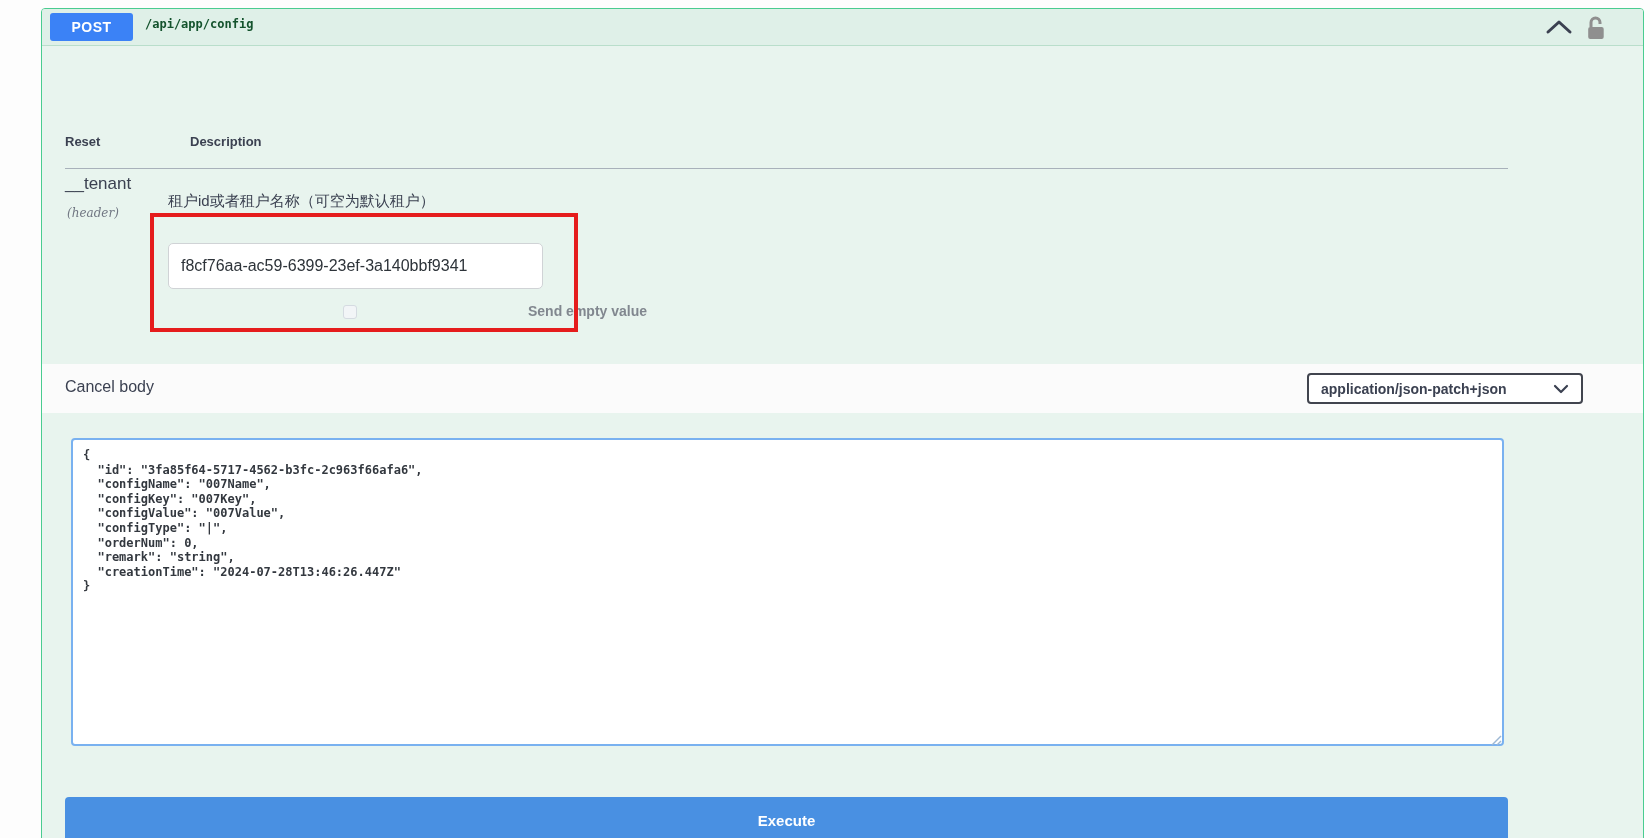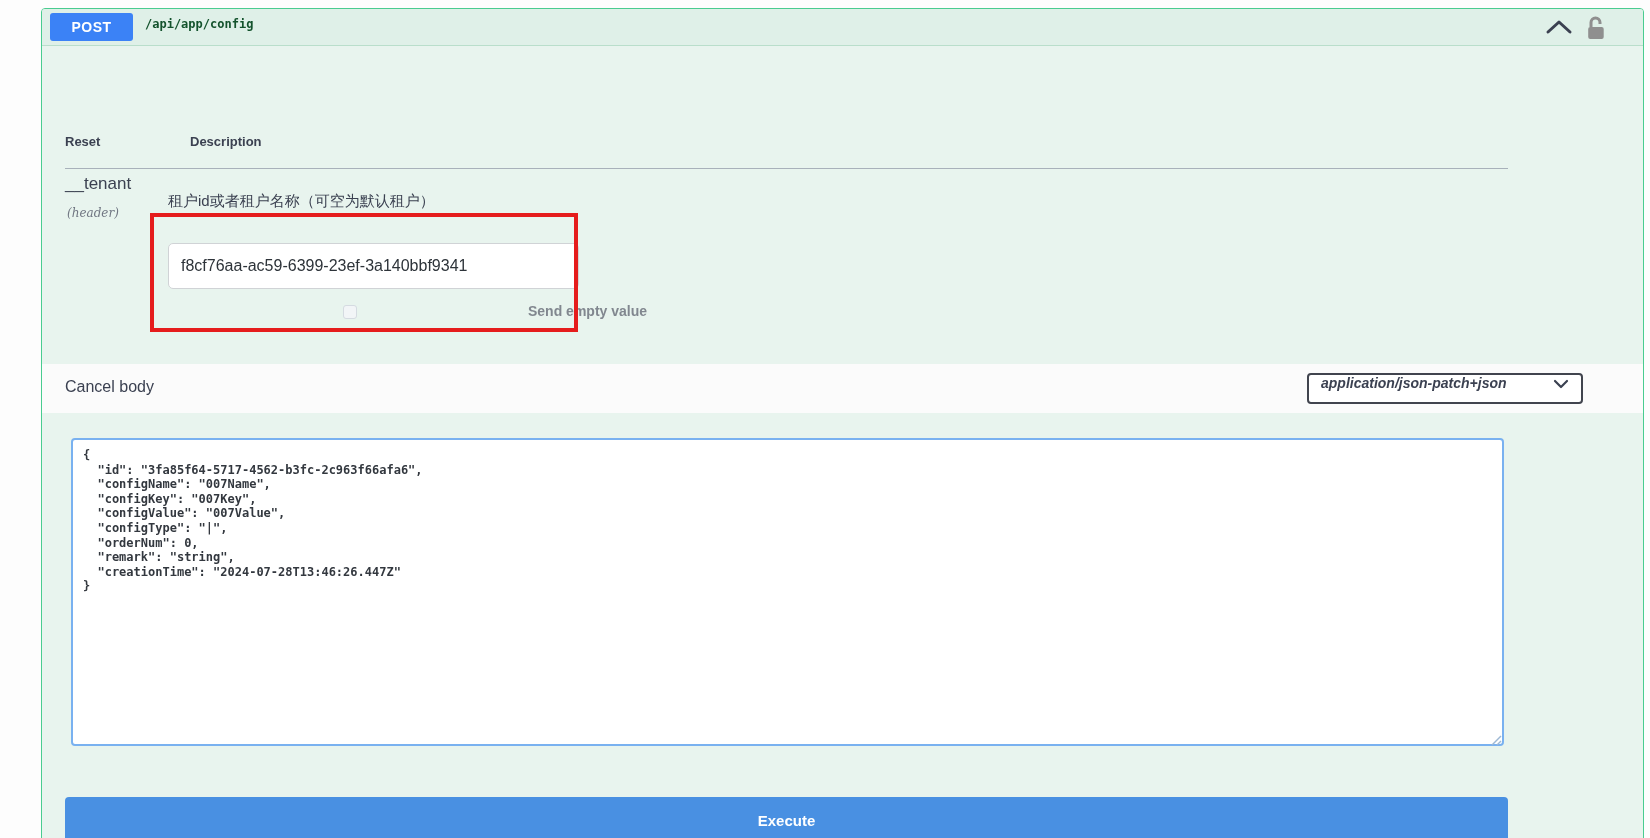--- a/index.html
+++ b/index.html
@@ -57,21 +57,21 @@
   .col-header.name { left: 23px; }
   .col-header.desc { left: 120px; padding-left: 28px; }
   .header-divider { position: absolute; left: 23px; top: 60px; width: 1443px;
     height: 0; border-bottom: 1px solid #a8b1ba; }
   .param-name { position: absolute; left: 23px; top: 66px; font-size: 17px; color: #3b4151; }
   .param-in { position: absolute; left: 25px; top: 98px;
     font-family: "DejaVu Serif", serif; font-style: italic; font-weight: normal;
     font-size: 12px; color: #707682; }
   .param-desc { position: absolute; left: 126px; top: 84px; font-size: 15px; color: #3b4151; }
   .param-input {
-    position: absolute; left: 126px; top: 135px; width: 411px; height: 46px;
+    position: absolute; left: 126px; top: 135px; width: 375px; height: 46px;
     border: 1px solid #d0d3d6; border-radius: 5px; background: #fff;
     font-family: "Liberation Sans", sans-serif; font-size: 16px; color: #2d3339;
     padding: 0 12px; outline: none;
   }
   .send-empty-checkbox {
     position: absolute; left: 301px; top: 197px; width: 14px; height: 14px;
     background: #f2f5f7; border: 1px solid #d5dbe1; border-radius: 3px; cursor: pointer;
   }
   .send-empty-label { position: absolute; left: 486px; top: 195px;
     font-size: 14px; font-weight: bold; color: #81878f; }
@@ -79,21 +79,21 @@
     position: absolute; left: 108px; top: 105px; width: 428px; height: 119px;
     border: 4px solid #e51c1c; pointer-events: none; z-index: 10;
   }
 
   
   .reqbody-row { top: 355px; height: 49px; background: #fbfbfb; }
   .reqbody-label { position: absolute; left: 23px; top: 14px; font-size: 16px; color: #3b4151; }
   .content-type-select {
     position: absolute; left: 1265px; top: 9px; width: 276px; height: 31px;
     background: #fff; border: 2px solid #41444e; border-radius: 4px;
-    display: flex; padding: 0 12px; cursor: pointer; font-style: italic;
+    display: flex; align-items: center; padding: 0 12px; cursor: pointer;
   }
   .content-type-value { font-size: 14px; font-weight: bold; color: #3b4151; }
   .select-chevron { margin-left: auto; }
 
   
   .editor-section { top: 404px; height: 436px; background: #e8f4ee; }
   .body-editor {
     position: absolute; left: 29px; top: 25px; width: 1433px; height: 308px;
     background: #fff; border: 2px solid #79b1f0; border-radius: 4px;
     font-family: "DejaVu Sans Mono", monospace; font-weight: bold;

